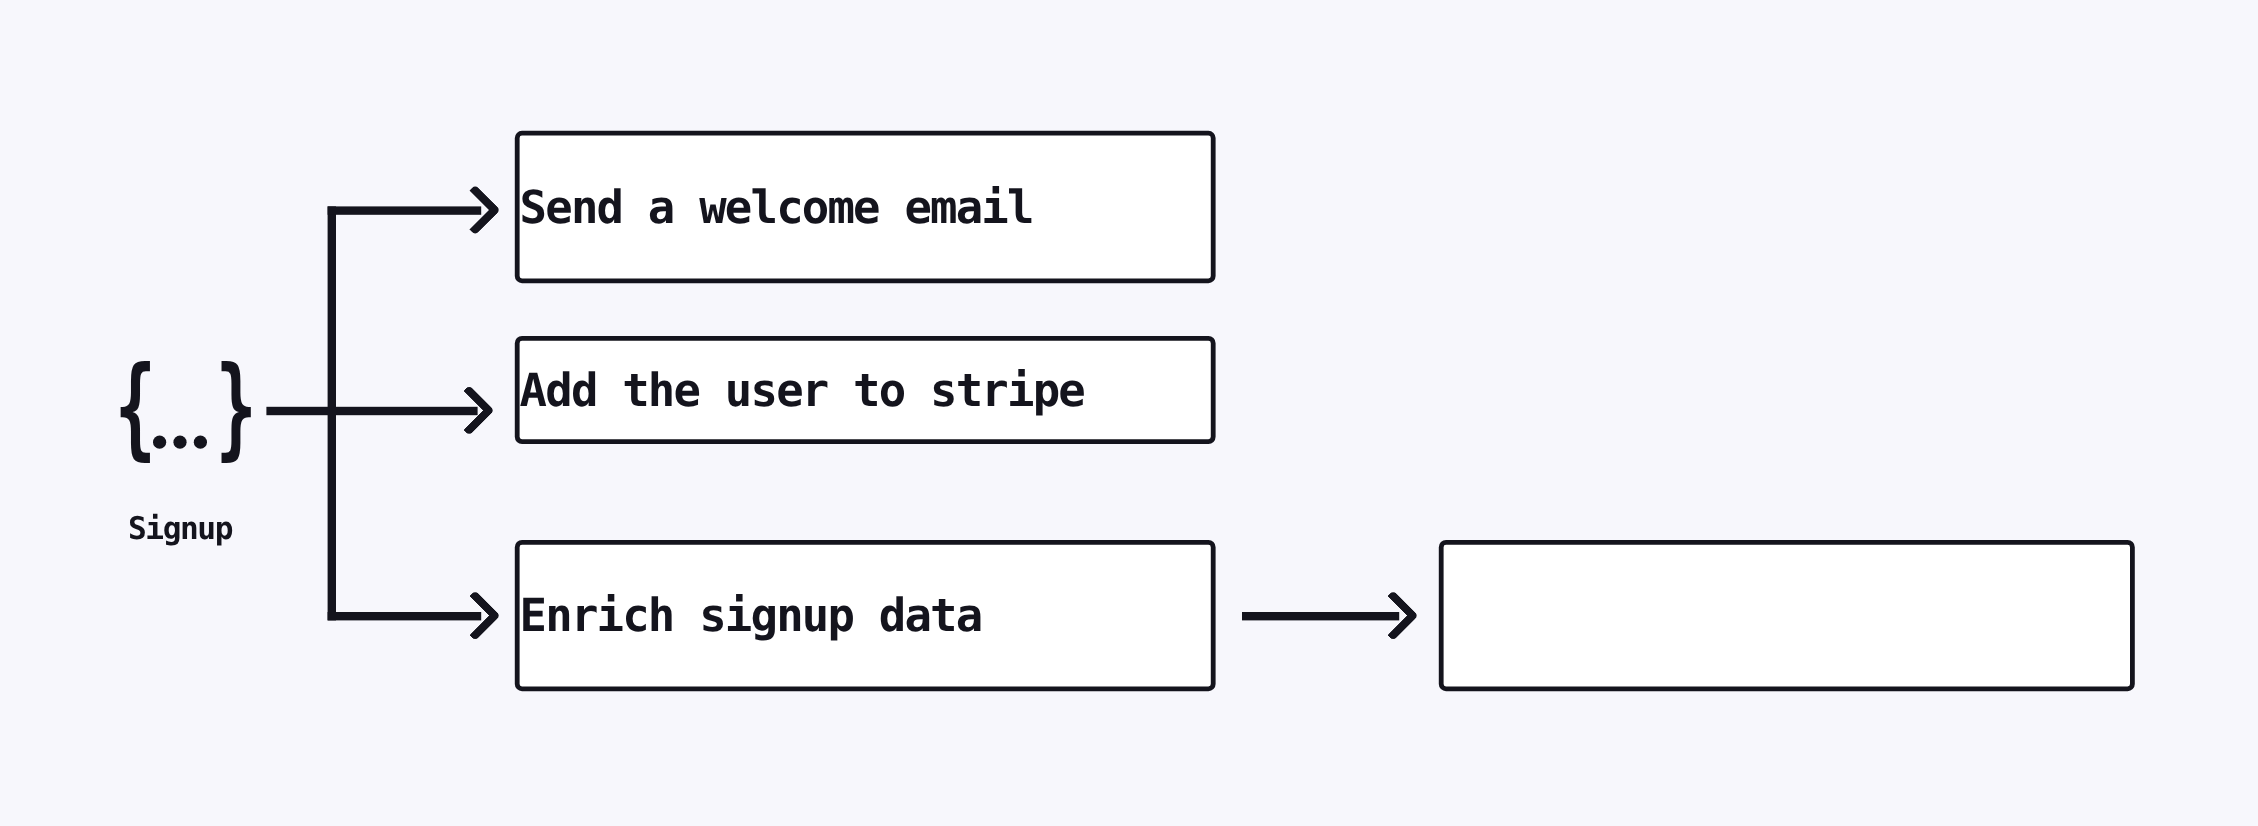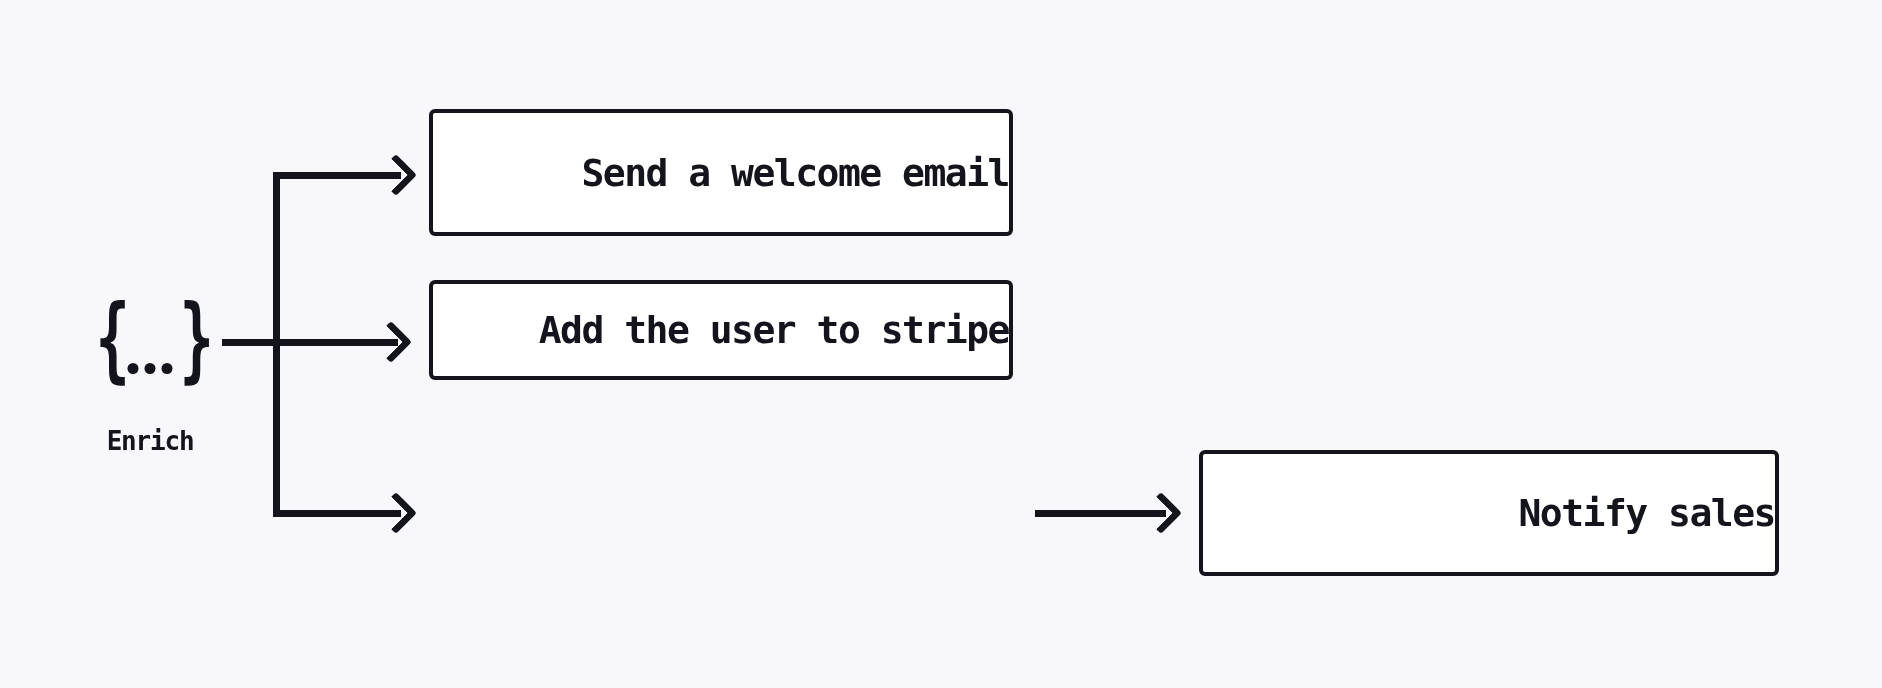--- a/index.html
+++ b/index.html
@@ -41,25 +41,25 @@
   }
   .chev.c1 { left:381px;  top:160px; }
   .chev.c2 { left:376px;  top:327px; }
   .chev.c3 { left:381px;  top:498px; }
   .chev.c4 { left:1146px; top:498px; }
 
   
   .node {
     position:absolute; background:#ffffff;
     border:4px solid #14141d; border-radius:6px;
-    display:flex; flex-direction:column; align-items:flex-end; justify-content:center;
+    display:flex; flex-direction:column; align-items:flex-start; justify-content:center;
     cursor:pointer;
   }
   .node.n1 { left:429px;  top:109px; width:584px; height:127px; }
-  .node.n2 { left:429px;  top:280px; width:584px; height:100px; }
+  .node.n2 { left:429px;  top:280px; width:584px; height:90px; }
   .node.n3 { left:429px;  top:450px; width:584px; height:126px; }
   .node.n4 { left:1199px; top:450px; width:580px; height:126px; }
 
   .node-title {
     font-weight:700; font-size:38px; line-height:44px; letter-spacing:-1.5px;
     color:#14141d; white-space:nowrap;
   }
   .node-cond {
     font-weight:400; font-size:30px; line-height:36px; letter-spacing:-1.3px;
     color:#8e92a3; white-space:nowrap;
@@ -72,39 +72,41 @@
 
   <div class="trigger-icon">
     <span class="brace open">{</span>
     <span class="dots">
         <i></i>
         <i></i>
         <i></i>
       </span>
     <span class="brace close">}</span>
   </div>
-  <div class="trigger-label">Enrich</div>
+  <div class="trigger-label">Signup</div>
 
   <div class="line h-mid"></div>
   <div class="line v"></div>
   <div class="line h-top"></div>
   <div class="line h-bot"></div>
   <div class="line h-next"></div>
 
   <div class="chev c1"></div>
   <div class="chev c2"></div>
   <div class="chev c3"></div>
   <div class="chev c4"></div>
 
   <div class="node n1">
     <div class="node-title">Send a welcome email</div>
   </div>
 
   <div class="node n2">
     <div class="node-title">Add the user to stripe</div>
   </div>
 
+  <div class="node n3">
+    <div class="node-title">Enrich signup data</div>
+  </div>
 
   <div class="node n4">
-    <div class="node-title">Notify sales</div>
   </div>
 
 </div>
 
 </body></html>

